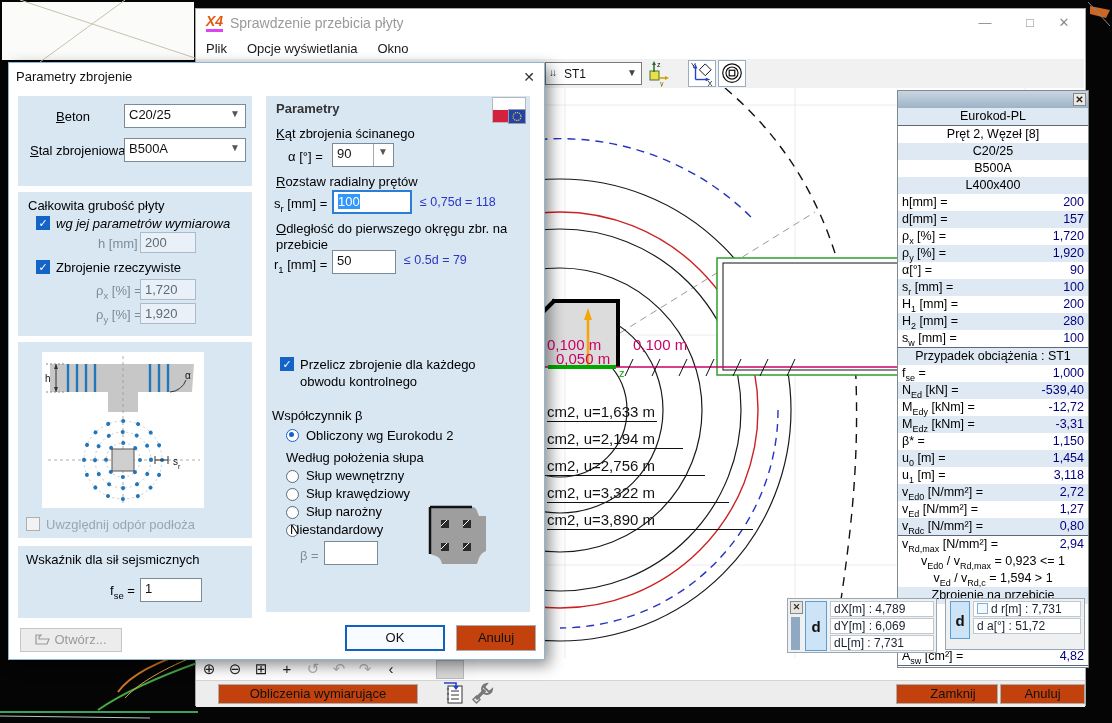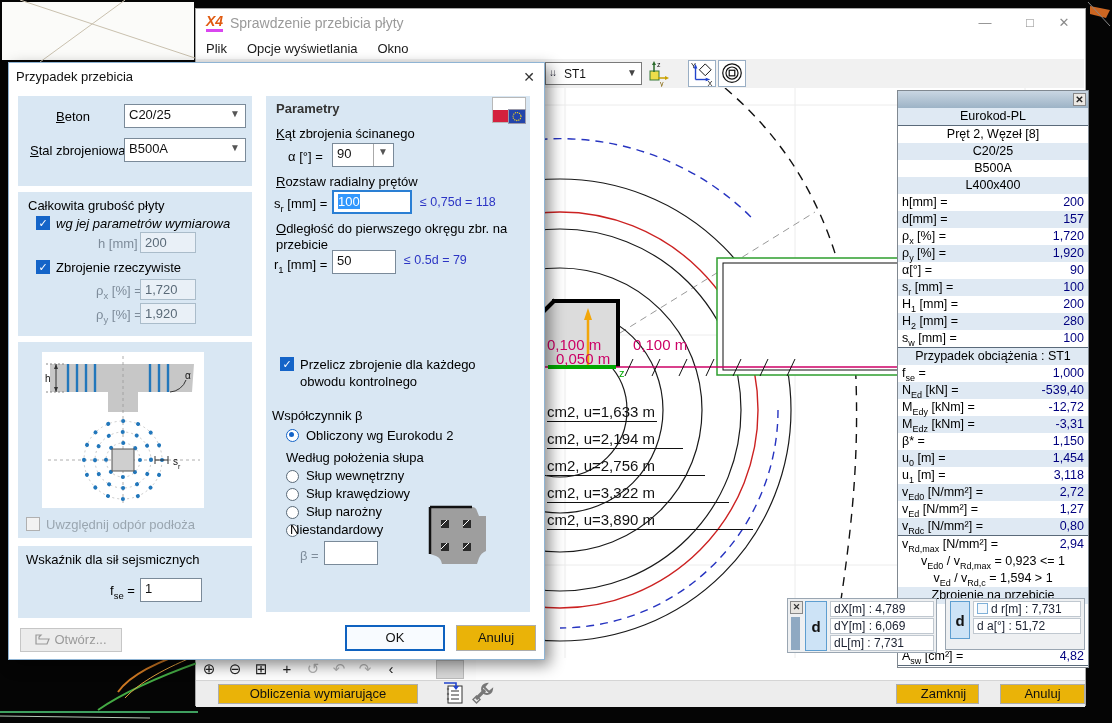--- a/index.html
+++ b/index.html
@@ -23,23 +23,23 @@
   
   #draw{left:196px;top:88px;width:889px;height:570px;z-index:10;}
   .dimlbl{font-size:15px;color:#cc0066;z-index:12;white-space:nowrap;}
   .ctlbl{font-size:15px;color:#111;border-bottom:1px solid #111;padding-bottom:1px;z-index:12;white-space:nowrap;overflow:hidden;}
   
   #zoomstrip{left:196px;top:658px;width:280px;height:22px;background:#fdfdfd;z-index:6;}
   .zico{display:inline-block;width:26px;text-align:center;font-size:15px;color:#222;line-height:21px;}
   .zico.dis{color:#b5b5b5;}
   #zoomtail{left:436px;top:660px;width:26px;height:17px;background:#d8d8d8;border:1px solid #bbb;z-index:6;}
   #bottombar{left:196px;top:680px;width:889px;height:26px;background:#ededed;border-top:1px solid #d5d5d5;z-index:6;}
-  .btn{background:#eab308;border:1px solid #adadad;box-sizing:border-box;text-align:center;font-size:13px;color:#111;}
+  .btn{background:#c2410c;border:1px solid #adadad;box-sizing:border-box;text-align:center;font-size:13px;color:#111;}
   #obliczbtn{left:218px;top:684px;width:200px;height:20px;line-height:18px;z-index:7;}
-  #zamknijbtn{left:896px;top:684px;width:83px;height:20px;line-height:18px;z-index:7;padding-left:12px;}
+  #zamknijbtn{left:896px;top:684px;width:102px;height:20px;line-height:18px;z-index:7;padding-left:12px;}
   #anuluj2btn{left:1000px;top:684px;width:85px;height:20px;line-height:18px;z-index:7;}
   
   #rpanel{left:897px;top:90px;width:192px;height:578px;background:#fff;border:1px solid #808890;box-sizing:border-box;z-index:20;}
   #rpanel .tbar{height:17px;background:linear-gradient(#c9d6e2,#9db3c6);position:relative;}
   #rpanel .tbar .x{position:absolute;right:2px;top:2px;width:13px;height:13px;background:#ece9e4;border:1px solid #888;box-sizing:border-box;
      font-size:10px;line-height:11px;text-align:center;color:#222;font-weight:bold;}
   .prow{height:17px;line-height:17px;font-size:12.5px;color:#000;padding:0 4px;display:flex;justify-content:space-between;white-space:nowrap;}
   .prow.alt{background:#dfe9f3;}
   .prow.sept{border-top:1px solid #5a6a7a;}
   .prow.sepb{border-bottom:1px solid #5a6a7a;}
@@ -364,21 +364,21 @@
   </div>
   <div class="abs cbox" style="left:945px;top:598px;width:140px;height:52px;">
     <div class="dbtn" style="left:4px;top:2px;width:20px;height:38px;line-height:38px;">d</div>
     <div id="box2rows">
         <div class="crow" style="left: 27px; top: 2px; width: 108px;"><span class="minisq"></span>d r[m] : 7,731</div>
         <div class="crow" style="left: 27px; top: 19px; width: 108px;">d a[°] : 51,72</div>
       </div>
   </div>
 
   <div class="abs" id="dialog"></div>
-  <div class="abs" id="dlgtitle">Przypadek przebicia</div>
+  <div class="abs" id="dlgtitle">Parametry zbrojenie</div>
   <div class="abs" id="dlgclose">✕</div>
 
   <div class="grp" style="left:18px;top:96px;width:234px;height:90px;"></div>
   <div class="grp" style="left:18px;top:192px;width:234px;height:144px;"></div>
   <div class="grp" style="left:18px;top:342px;width:234px;height:196px;"></div>
   <div class="grp" style="left:18px;top:546px;width:234px;height:72px;"></div>
 
   <div class="dlg-lbl ul1" style="left:56px;top:109px;">Beton</div>
   <div class="field combo" style="left:124px;top:104px;width:122px;height:24px;">
     <span>C20/25</span><span class="arr">▼</span>

